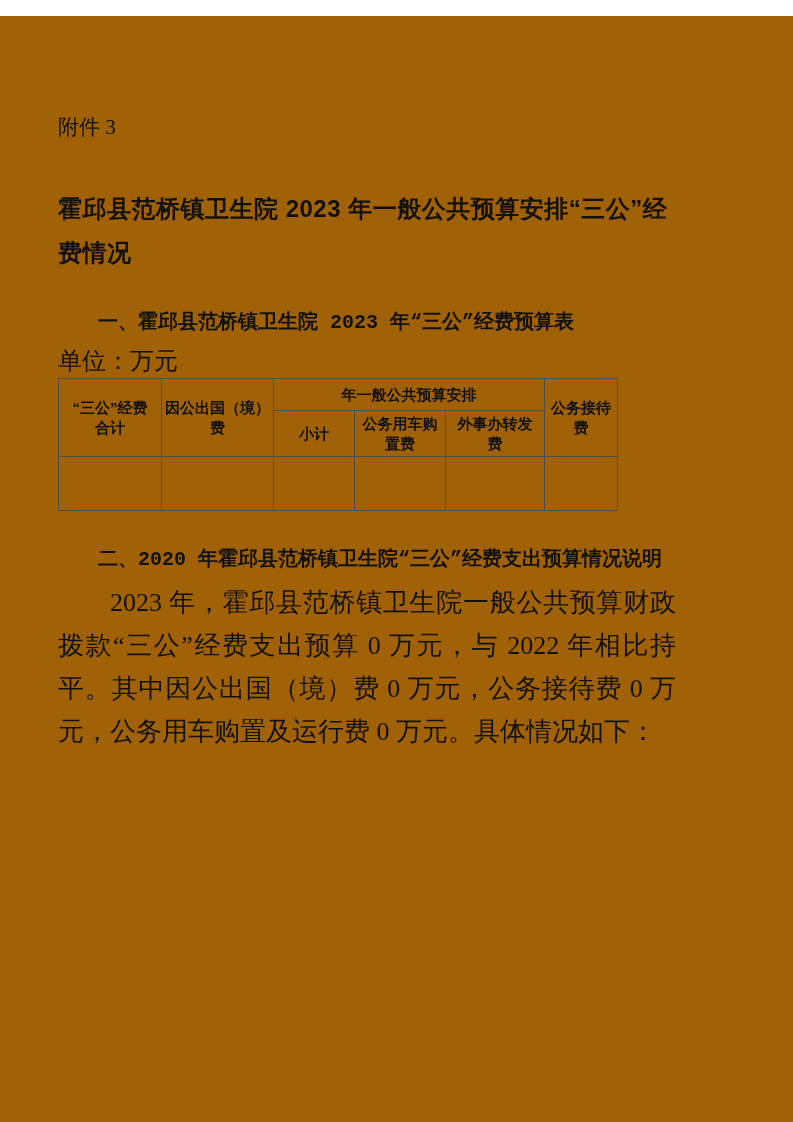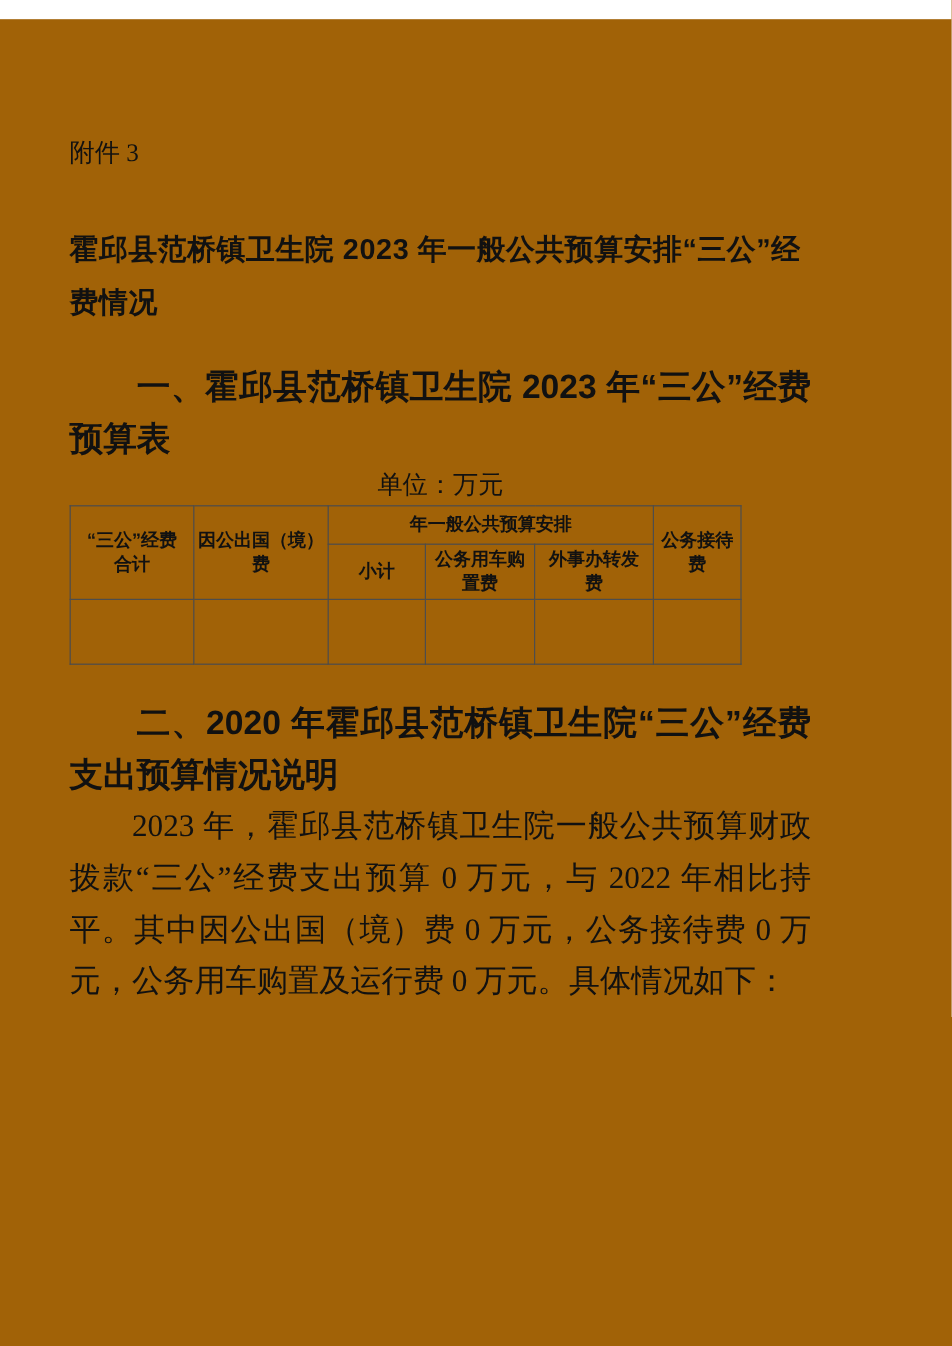--- a/index.html
+++ b/index.html
@@ -27,33 +27,33 @@
     margin: 38px 0 0 0;
     font-size: 24px;
     line-height: 44px;
     font-weight: bold;
     text-align: left;
     font-family: "Liberation Sans", "DejaVu Sans", sans-serif;
     letter-spacing: 0.5px;
   }
   .sec-heading {
     margin: 26px 0 0 0;
-    font-size: 28px;
+    font-size: 20px;
     line-height: 43px;
     font-weight: bold;
-    font-family: Liberation Sans, sans-serif;
+    font-family: Liberation Mono, monospace;
     text-indent: 2em;
     text-align: justify;
   }
   .sec-heading.second { margin-top: 27px; }
   .unit-label {
     margin-top: 2px;
-    font-size: 21px;
+    font-size: 24px;
     line-height: 30px;
-    text-align: center;
+    text-align: left;
   }
   table.budget {
     margin-top: 2px;
     border-collapse: collapse;
     table-layout: fixed;
     width: 559px;
   }
   table.budget td {
     border: 1px solid #4d4d4d;
     text-align: center;

